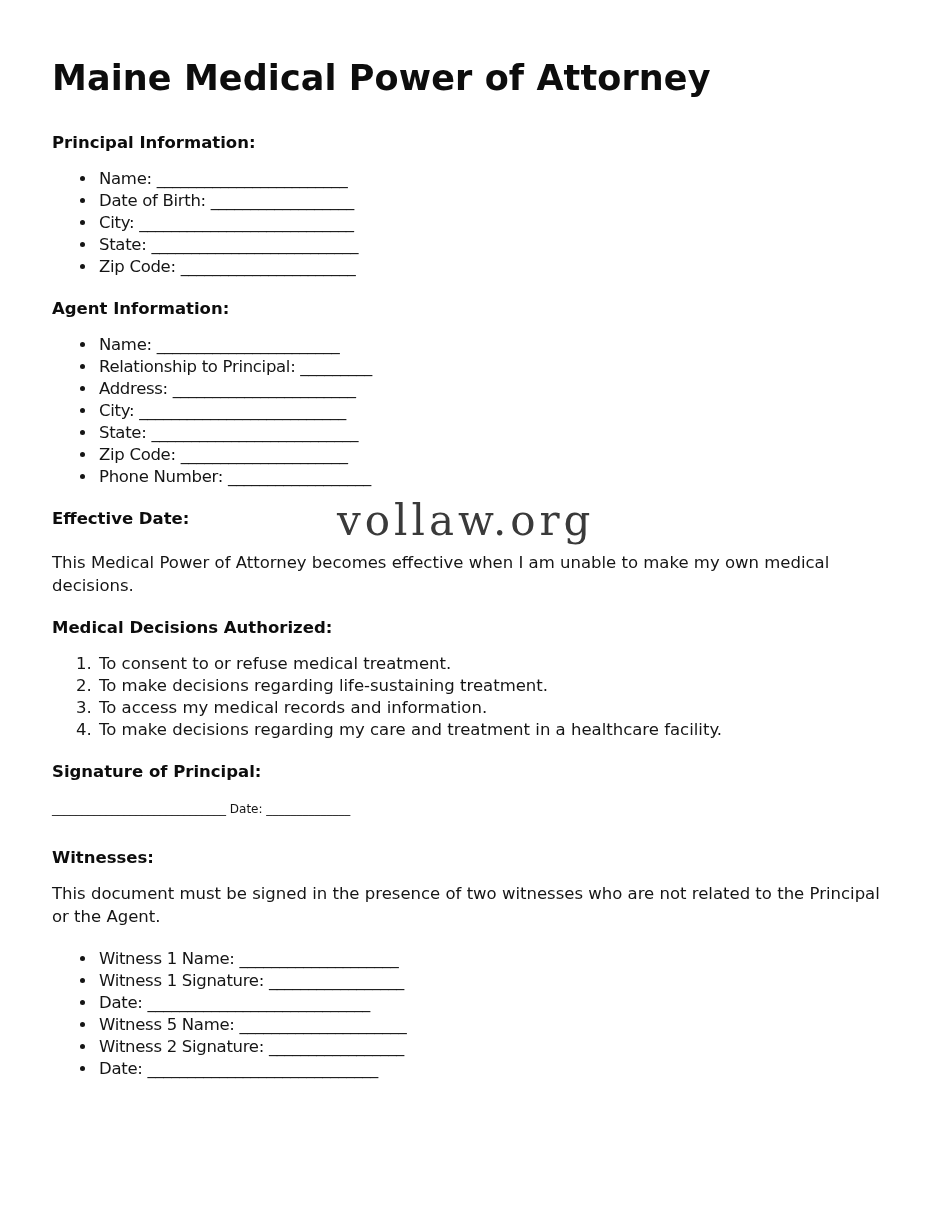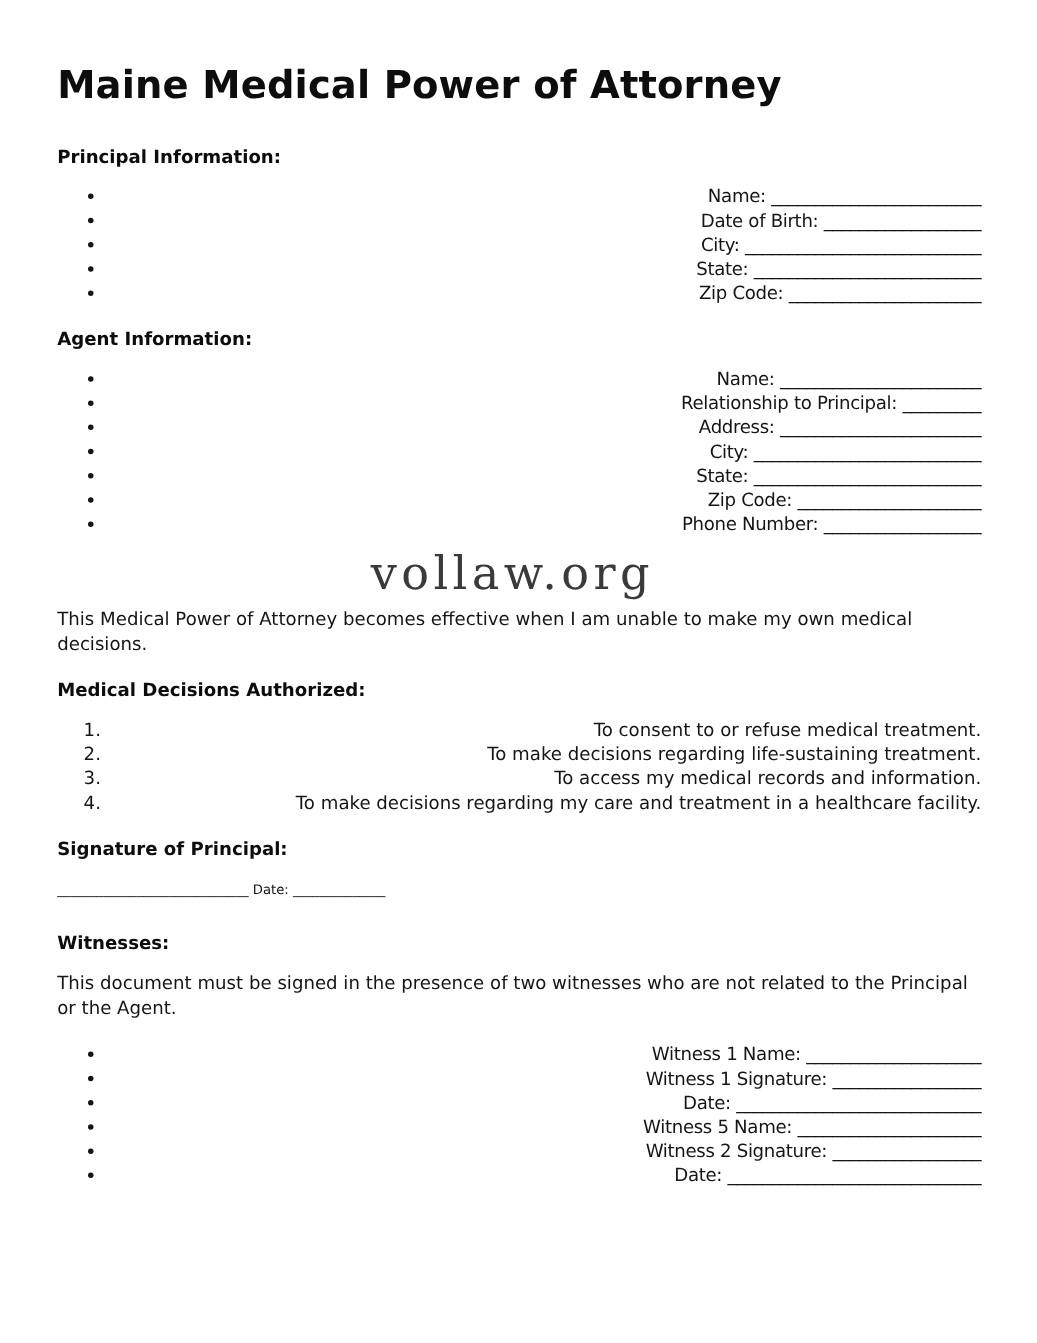--- a/index.html
+++ b/index.html
@@ -56,21 +56,20 @@
     font-weight: bold;
     line-height: 22px;
     margin: 0 0 14px 0;
     color: #0d0d0d;
   }
 
   ul.form-list, ol.form-list {
     margin: 0 0 20px 0;
     padding-left: 45px;
     list-style-position: outside;
-    text-align: right;
   }
   ul.form-list { list-style-type: disc; }
   ol.form-list { list-style-type: decimal; }
 
   ul.form-list li, ol.form-list li {
     font-size: 16.5px;
     line-height: 22px;
     color: #151515;
     padding-left: 2px;
     margin: 0;
@@ -135,20 +134,21 @@
       <li><span class="blank">Name: _______________________</span></li>
       <li><span class="blank">Relationship to Principal: _________</span></li>
       <li><span class="blank">Address: _______________________</span></li>
       <li><span class="blank">City: __________________________</span></li>
       <li><span class="blank">State: __________________________</span></li>
       <li><span class="blank">Zip Code: _____________________</span></li>
       <li><span class="blank">Phone Number: __________________</span></li>
     </ul>
 
     <div class="eff-row">
+      <h2 class="section-head">Effective Date:</h2>
       <div class="watermark">vollaw.org</div>
     </div>
 
     <p class="para">This Medical Power of Attorney becomes effective when I am unable to make my own medical decisions.</p>
 
     <h2 class="section-head">Medical Decisions Authorized:</h2>
 
     <ol class="form-list">
       <li><span>To consent to or refuse medical treatment.</span></li>
       <li><span>To make decisions regarding life-sustaining treatment.</span></li>

